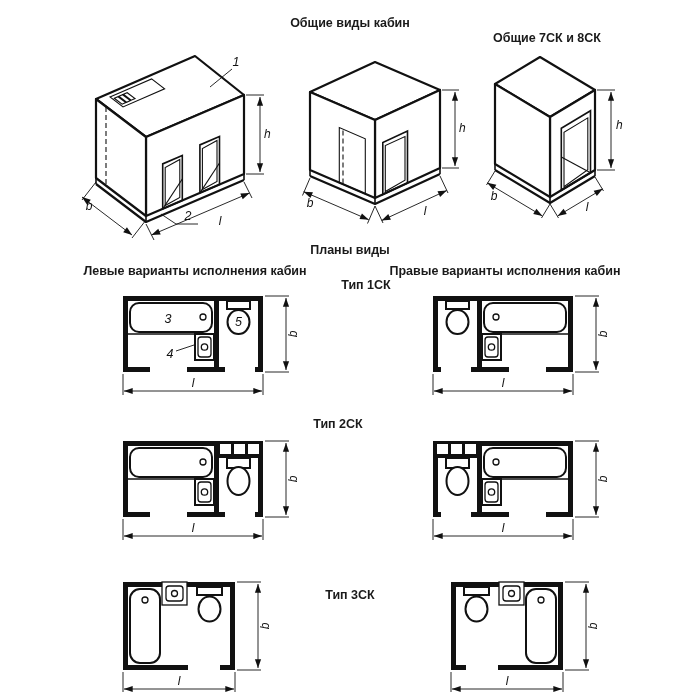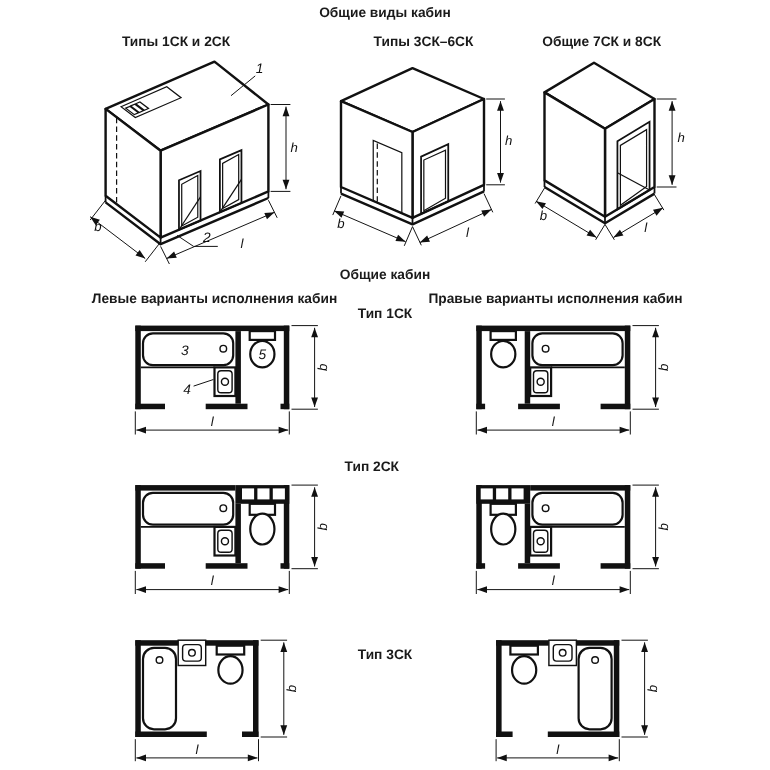--- a/index.html
+++ b/index.html
@@ -17,23 +17,21 @@
   .fix{fill:#fff;stroke:#111;stroke-width:2}
   .fxthin{fill:#fff;stroke:#111;stroke-width:1.3}
   text{font-family:"Liberation Sans",sans-serif;font-style:italic;fill:#111;font-size:12px}
   text.co{font-size:12.5px}
 </style>
 </head>
 <body>
 
 <div class="stage">
 
-  <div class="hdr" style="top:4px;left:0;width:700px">Общие виды кабин</div>
-  <div class="hdr" style="top:31px;left:80px;width:160px">Типы 1СК и 2СК</div>
-  <div class="hdr" style="top:31px;left:305px;width:160px">Типы 3СК–6СК</div>
+  <div class="hdr" style="top:16px;left:0;width:700px">Общие виды кабин</div>
   <div class="hdr" style="top:31px;left:467px;width:160px">Общие 7СК и 8СК</div>
 
   <svg style="left:58px;top:53px" width="220" height="190" viewBox="0 0 220 190">
     <defs>
         <marker id="a1" viewBox="0 0 10 8" markerWidth="10" markerHeight="8" refX="9.3" refY="4" orient="auto-start-reverse" markerUnits="userSpaceOnUse">
           <path d="M0.6,0.9 L9.4,4 L0.6,7.1 Z" fill="#111"></path>
         </marker>
       </defs>
     <g>
       <path class="face" d="M137,3 L186,42 L88,84 L38,46 Z"></path>
@@ -148,24 +146,24 @@
       <line class="dim" x1="19.3" y1="129.9" x2="74.3" y2="162.9" marker-start="url(#a3)" marker-end="url(#a3)"></line>
       <text x="26" y="147" text-anchor="middle">b</text>
     </g>
     <g>
       <path class="dim" d="M82,151 L90.5,165 M127,124 L135.5,138"></path>
       <line class="dim" x1="89.7" y1="162.9" x2="134.7" y2="135.9" marker-start="url(#a3)" marker-end="url(#a3)"></line>
       <text x="119" y="158" text-anchor="middle">l</text>
     </g>
   </svg>
 
-  <div class="hdr" style="top:243px;left:275px;width:150px">Общие кабин</div>
+  <div class="hdr" style="top:243px;left:275px;width:150px">Планы виды</div>
   <div class="hdr" style="top:264px;left:60px;width:270px">Левые варианты исполнения кабин</div>
   <div class="hdr" style="top:264px;left:370px;width:270px">Правые варианты исполнения кабин</div>
-  <div class="hdr" style="top:278px;left:300px;width:100px">Тип 1СК</div>
+  <div class="hdr" style="top:278px;left:316px;width:100px">Тип 1СК</div>
   <div class="hdr" style="top:417px;left:288px;width:100px">Тип 2СК</div>
   <div class="hdr" style="top:588px;left:300px;width:100px">Тип 3СК</div>
 
   <svg style="left:108px;top:288px" width="195" height="110" viewBox="0 0 195 110">
     <defs>
         <marker id="a4" viewBox="0 0 10 8" markerWidth="10" markerHeight="8" refX="9.3" refY="4" orient="auto-start-reverse" markerUnits="userSpaceOnUse">
           <path d="M0.6,0.9 L9.4,4 L0.6,7.1 Z" fill="#111"></path>
         </marker>
       </defs>
     <g>

